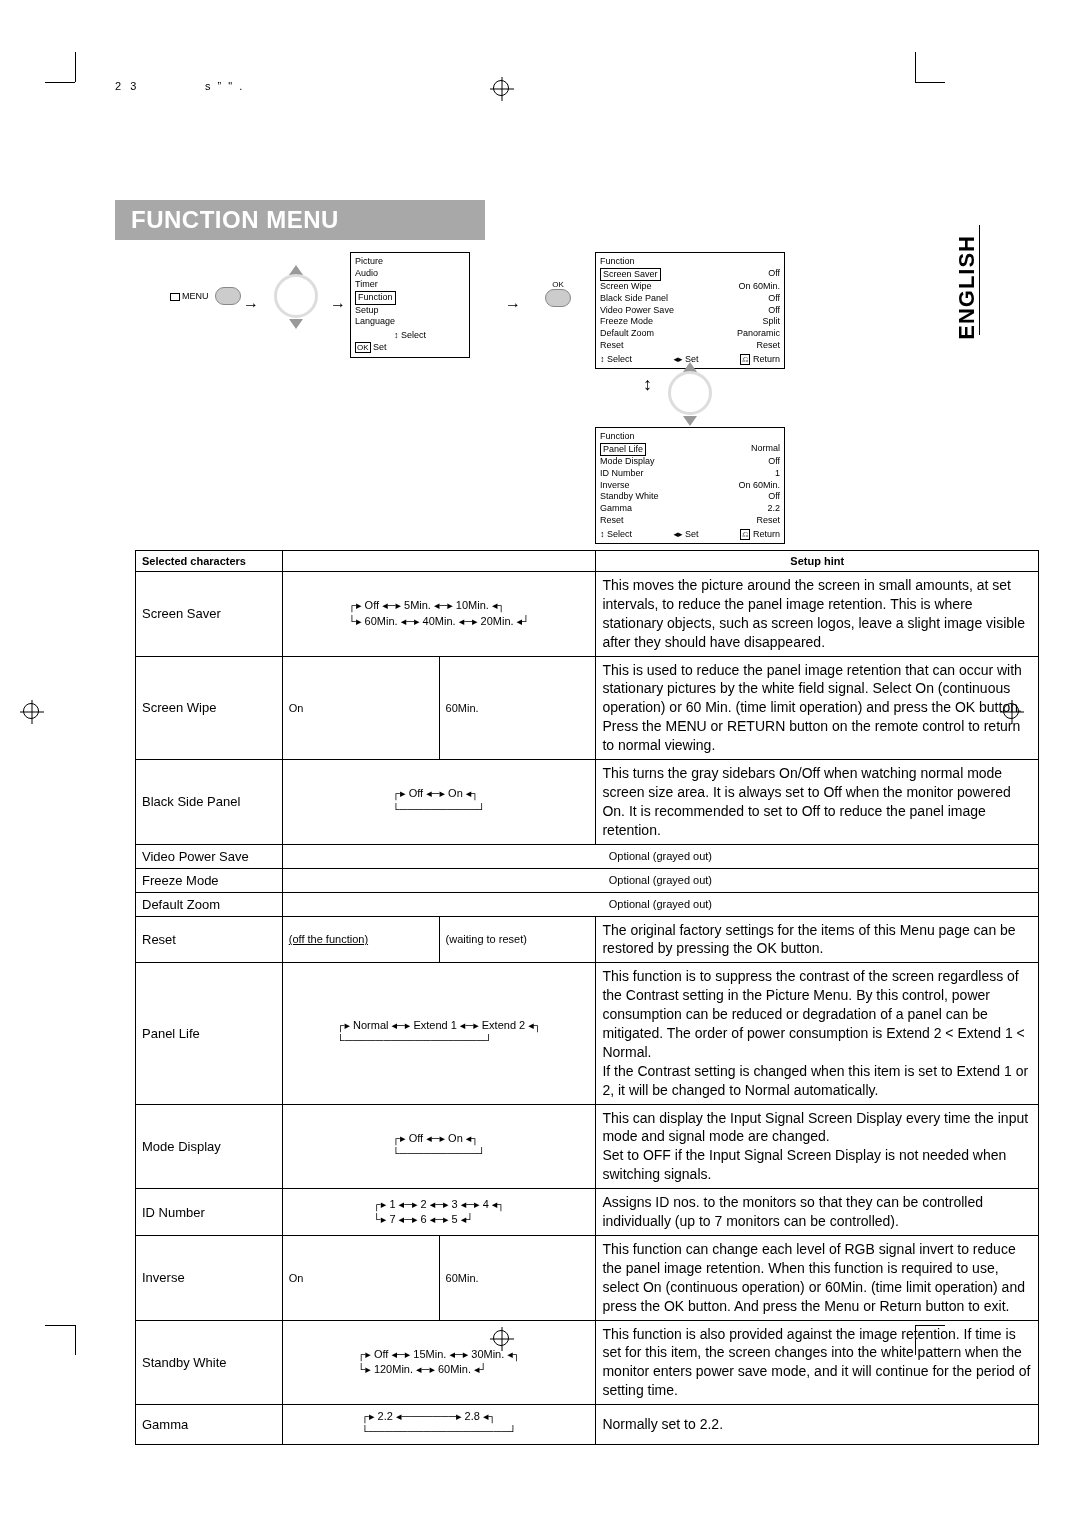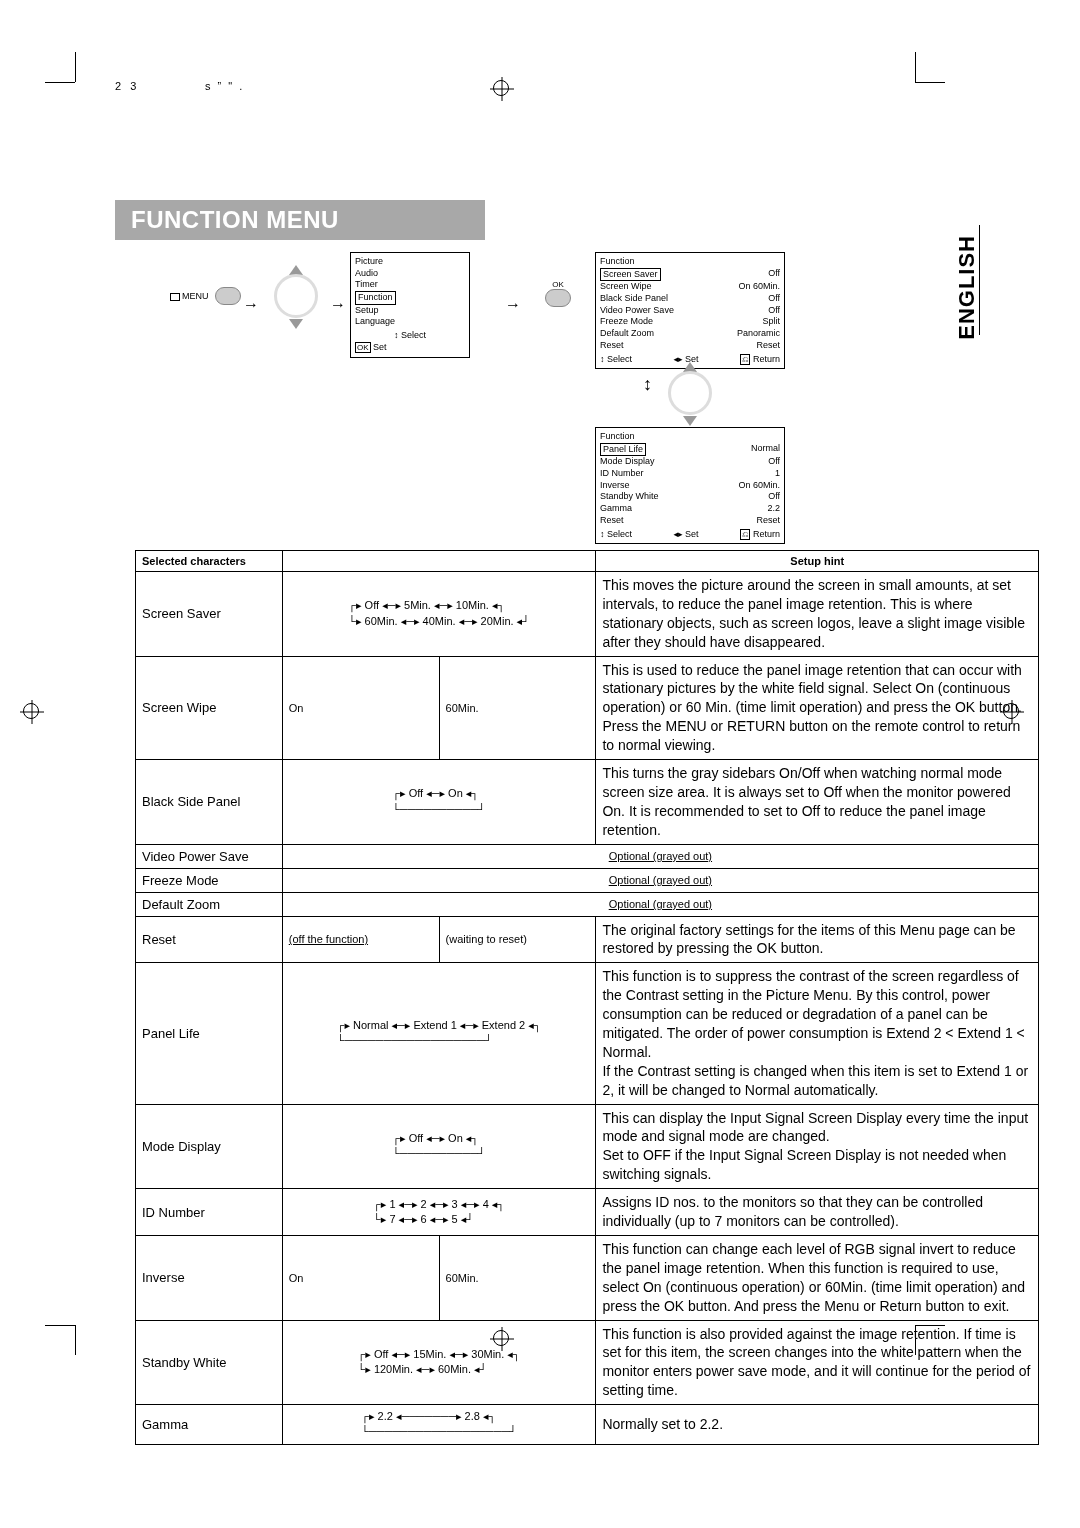--- a/index.html
+++ b/index.html
@@ -53,21 +53,21 @@
   .menu-box .row { display:flex; justify-content:space-between;}
   .menu-box .footer { margin-top:2px;text-align:center;}
   .menu-box .boxed { border:1px solid #000; padding:0 1px; font-size:8px;}
   
   table.spec { border-collapse:collapse; width:904px; font-size:11px; margin-top:8px;margin-left:20px;}
   table.spec th, table.spec td { border:1px solid #000; padding:4px 6px; vertical-align:middle;}
   table.spec th { font-weight:bold; text-align:left; font-family: Arial, sans-serif;}
   table.spec td.name { width:131px; font-family: Arial, sans-serif; font-size:13px;}
   table.spec td.opts { width:280px; text-align:center; position:relative; font-size:11px;}
   table.spec td.hint { width:395px; font-size:14px; line-height:1.35;}
-  table.spec td.center { text-align:center; font-size:11px;text-decoration:underline;}
+  table.spec td.center { text-align:center; font-size:11px;}
   .optstack { line-height:1.4; display:inline-block; text-align:left;}
 </style>
 </head>
 <body>
 
 <div class="crop tl">
     <div class="h" style="top:0;left:0;"></div>
     <div class="v" style="top:-30px;left:30px;"></div>
   </div>
 <div class="crop tl2">

